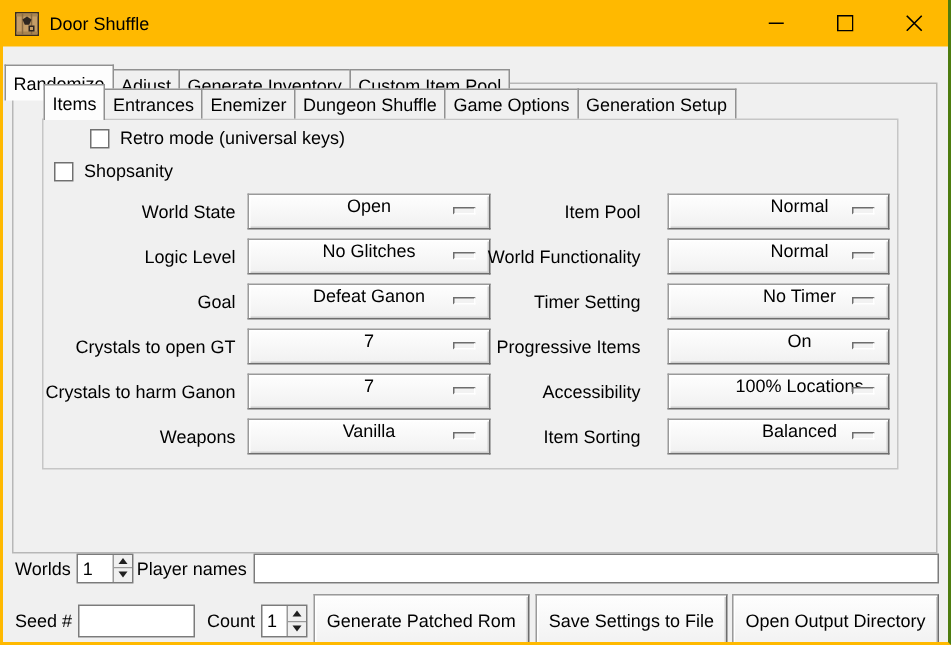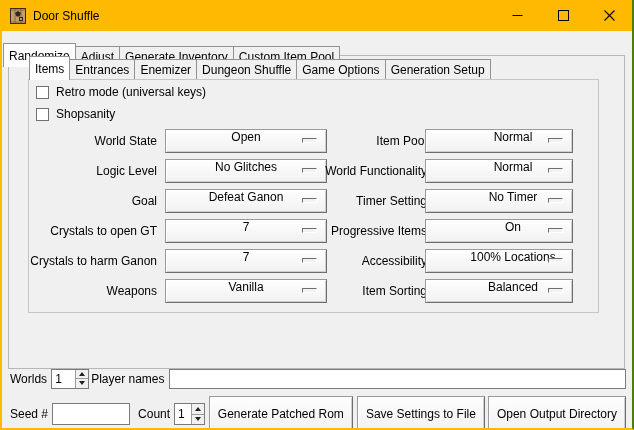--- a/index.html
+++ b/index.html
@@ -49,41 +49,41 @@
     background:#f0f0f0; border:1px solid #b7b7b7;
   }
   .pane2 {
     position:absolute; left:26px; top:79px; width:571px; height:234px;
     background:#f0f0f0; border:1px solid #c6c6c6;
     z-index:2;
   }
 
   
   .cbrow { position:absolute; left:7px; height:14px; display:flex; align-items:center; }
-  .cbrow.r0 { top:5px; } .cbrow.r1 { top:27px; }
+  .cbrow.r0 { top:5px;margin-left:24px; } .cbrow.r1 { top:27px; }
   .cb {
     width:13px; height:13px; background:#fff;
     border:1px solid #707070; margin-right:7px; flex:none;
   }
 
   
   .optrow { position:absolute; left:0; width:100%; height:24px; }
   .lab { position:absolute; top:0; height:24px; line-height:24px; text-align:right; white-space:nowrap; overflow:visible; }
   .lab-left  { left:0;  width:128px; }
   .lab-right { left:288px; width:110px; }
   .opt {
     position:absolute; top:0; height:24px;
     background:linear-gradient(180deg,#fefefe 0%,#f1f1f1 100%);
     border:1px solid #9a9a9a; border-right-color:#6d6d6d; border-bottom-color:#6d6d6d;
     box-shadow: inset 1px 1px 0 #ffffff, inset -1px -1px 0 #cfcfcf;
     display:flex; align-items:flex-start; justify-content:center;
     font-size:12px; padding:0; cursor:default;
   }
   .opt-left  { left:136px; width:162px; }
-  .opt-right { left:396px; width:148px;padding-left:28px; }
+  .opt-right { left:416px; width:148px;padding-left:28px; }
   .opt .indicator {
     position:absolute; right:9px; top:50%; margin-top:-3px;
     width:15px; height:5px; background:#f2f2f2;
     border-top:1px solid #6d6d6d; border-left:1px solid #6d6d6d;
     border-bottom:1px solid #ffffff; border-right:1px solid #ffffff;
   }
 
   
   .bottomrow { position:absolute; left:6px; right:6px; display:flex; align-items:center; }
   .row-a { top:368px; height:21px; }

